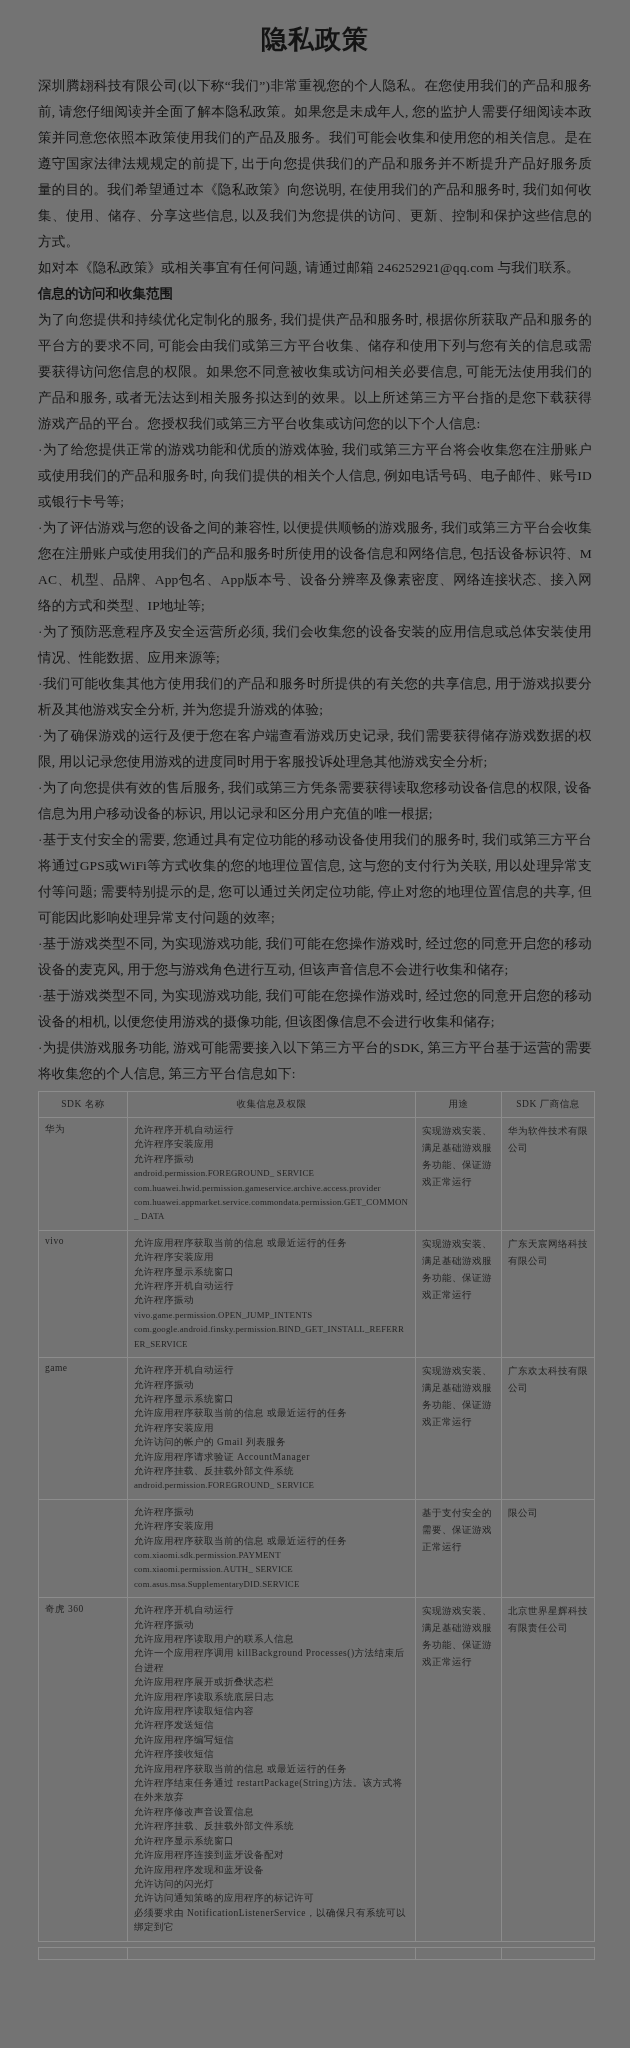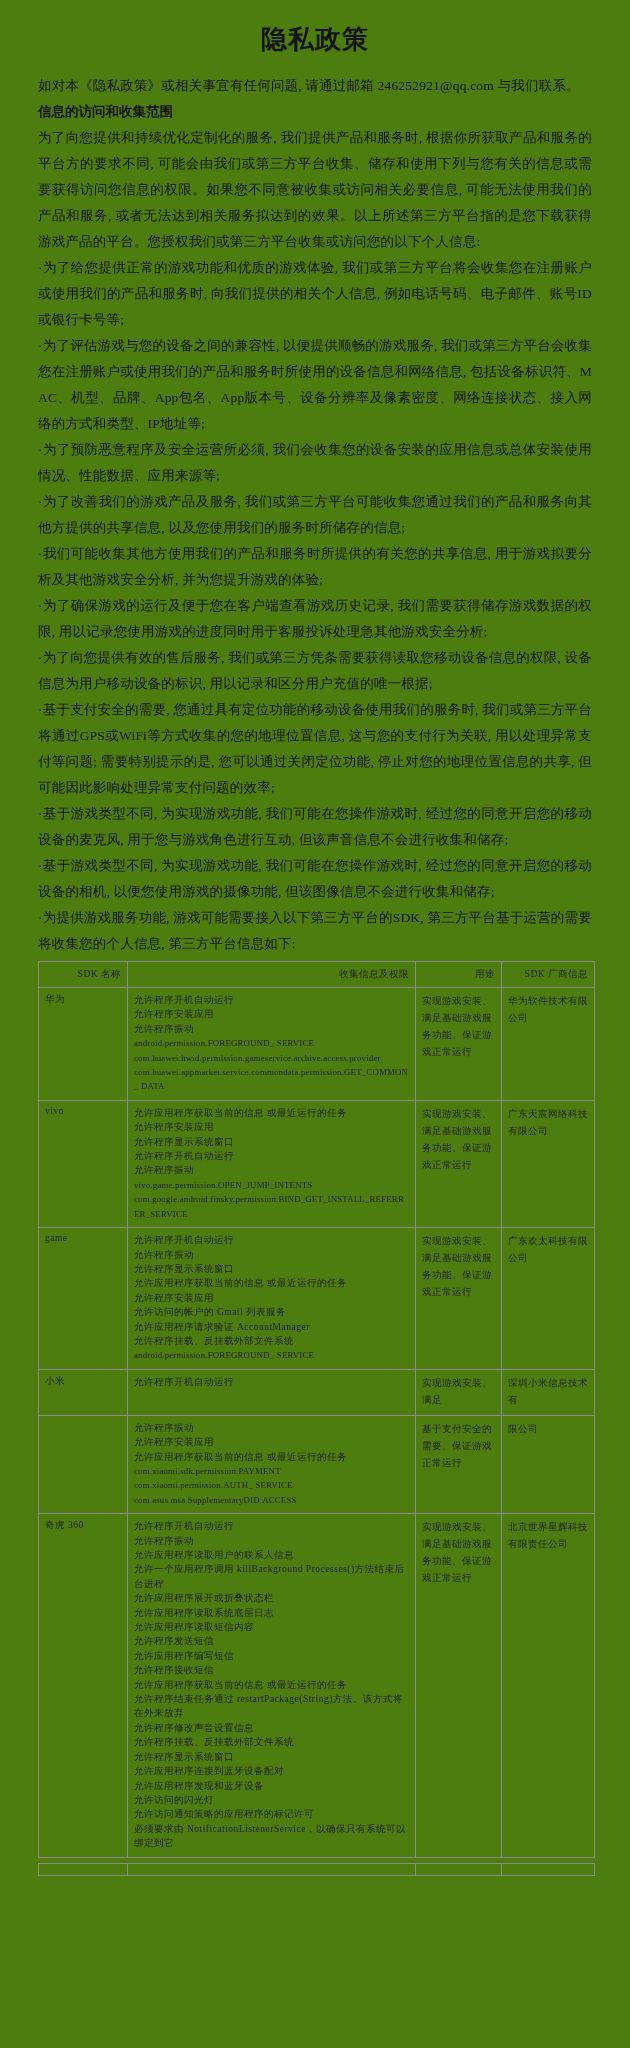--- a/index.html
+++ b/index.html
@@ -1,52 +1,52 @@
 <!DOCTYPE html>
 <html><head>
 <meta charset="utf-8">
 <style>
   html,body{margin:0;padding:0;background:#ffffff;}
   body{width:630px;font-family:"Liberation Serif","DejaVu Serif",serif;color:#141414;}
   .page{position:relative;width:630px;height:2048px;box-sizing:border-box;
-        padding:16px 38px 0 38px;overflow:hidden;background:#4d7c0f;}
+        padding:16px 38px 0 38px;overflow:hidden;background:#737373;}
   .doc-title{text-align:center;font-size:26px;font-weight:bold;margin:6px 0 16px 0;
         letter-spacing:1px;}
   .para{font-size:13.5px;line-height:26px;margin:0;text-align:justify;
         letter-spacing:0.2px;word-break:break-all;}
   .section-heading{font-size:13.5px;line-height:26px;margin:0;font-weight:bold;}
   .bullet{font-size:13.5px;line-height:26px;margin:0;text-align:justify;
         letter-spacing:0.2px;word-break:break-all;}
   #tables{margin-top:4px;}
   table.sdk-table{border-collapse:collapse;table-layout:fixed;width:556px;
         font-size:9.5px;color:#222;}
   table.sdk-table td, table.sdk-table th{border:1px solid #8c8c8c;vertical-align:top;
         padding:5px 6px 6px 6px;box-sizing:border-box;overflow:hidden;}
-  table.sdk-table th{font-weight:normal;text-align:right;font-size:9.5px;
+  table.sdk-table th{font-weight:normal;text-align:center;font-size:9.5px;
         letter-spacing:0.5px;padding-top:6px;padding-bottom:6px;}
   .c-name{letter-spacing:0.5px;}
   .c-perms .perm{line-height:14.4px;letter-spacing:0.5px;word-break:break-all;}
   .c-perms .perm-en{font-family:Liberation Serif, serif;
         font-size:8.8px;letter-spacing:0.2px;line-height:14.4px;}
   .c-purpose,.c-vendor{line-height:17px;letter-spacing:0.5px;}
   .table-gap{height:5px;}
 </style>
 </head>
 <body>
 
 <div class="page">
   <h1 class="doc-title">隐私政策</h1>
+  <p class="para">深圳腾翃科技有限公司(以下称“我们”)非常重视您的个人隐私。在您使用我们的产品和服务前, 请您仔细阅读并全面了解本隐私政策。如果您是未成年人, 您的监护人需要仔细阅读本政策并同意您依照本政策使用我们的产品及服务。我们可能会收集和使用您的相关信息。是在遵守国家法律法规规定的前提下, 出于向您提供我们的产品和服务并不断提升产品好服务质量的目的。我们希望通过本《隐私政策》向您说明, 在使用我们的产品和服务时, 我们如何收集、使用、储存、分享这些信息, 以及我们为您提供的访问、更新、控制和保护这些信息的方式。</p>
   <p class="para">如对本《隐私政策》或相关事宜有任何问题, 请通过邮箱 246252921@qq.com 与我们联系。</p>
   <p class="section-heading">信息的访问和收集范围</p>
   <p class="para">为了向您提供和持续优化定制化的服务, 我们提供产品和服务时, 根据你所获取产品和服务的平台方的要求不同, 可能会由我们或第三方平台收集、储存和使用下列与您有关的信息或需要获得访问您信息的权限。如果您不同意被收集或访问相关必要信息, 可能无法使用我们的产品和服务, 或者无法达到相关服务拟达到的效果。以上所述第三方平台指的是您下载获得游戏产品的平台。您授权我们或第三方平台收集或访问您的以下个人信息:</p>
   <div id="bullets">
       <p class="bullet">·为了给您提供正常的游戏功能和优质的游戏体验, 我们或第三方平台将会收集您在注册账户或使用我们的产品和服务时, 向我们提供的相关个人信息, 例如电话号码、电子邮件、账号ID或银行卡号等;</p>
       <p class="bullet">·为了评估游戏与您的设备之间的兼容性, 以便提供顺畅的游戏服务, 我们或第三方平台会收集您在注册账户或使用我们的产品和服务时所使用的设备信息和网络信息, 包括设备标识符、MAC、机型、品牌、App包名、App版本号、设备分辨率及像素密度、网络连接状态、接入网络的方式和类型、IP地址等;</p>
       <p class="bullet">·为了预防恶意程序及安全运营所必须, 我们会收集您的设备安装的应用信息或总体安装使用情况、性能数据、应用来源等;</p>
-      <p class="bullet">·为了改善我们的游戏产品及服务, 我们或第三方平台可能收集您通过我们的产品和服务向其他方提供的共享信息, 以及您使用我们的服务时所储存的信息;</p>
       <p class="bullet">·我们可能收集其他方使用我们的产品和服务时所提供的有关您的共享信息, 用于游戏拟要分析及其他游戏安全分析, 并为您提升游戏的体验;</p>
       <p class="bullet">·为了确保游戏的运行及便于您在客户端查看游戏历史记录, 我们需要获得储存游戏数据的权限, 用以记录您使用游戏的进度同时用于客服投诉处理急其他游戏安全分析;</p>
       <p class="bullet">·为了向您提供有效的售后服务, 我们或第三方凭条需要获得读取您移动设备信息的权限, 设备信息为用户移动设备的标识, 用以记录和区分用户充值的唯一根据;</p>
       <p class="bullet">·基于支付安全的需要, 您通过具有定位功能的移动设备使用我们的服务时, 我们或第三方平台将通过GPS或WiFi等方式收集的您的地理位置信息, 这与您的支付行为关联, 用以处理异常支付等问题; 需要特别提示的是, 您可以通过关闭定位功能, 停止对您的地理位置信息的共享, 但可能因此影响处理异常支付问题的效率;</p>
       <p class="bullet">·基于游戏类型不同, 为实现游戏功能, 我们可能在您操作游戏时, 经过您的同意开启您的移动设备的麦克风, 用于您与游戏角色进行互动, 但该声音信息不会进行收集和储存;</p>
       <p class="bullet">·基于游戏类型不同, 为实现游戏功能, 我们可能在您操作游戏时, 经过您的同意开启您的移动设备的相机, 以便您使用游戏的摄像功能, 但该图像信息不会进行收集和储存;</p>
       <p class="bullet">·为提供游戏服务功能, 游戏可能需要接入以下第三方平台的SDK, 第三方平台基于运营的需要将收集您的个人信息, 第三方平台信息如下:</p>
     </div>
   <div id="tables">
       <table class="sdk-table">
@@ -102,36 +102,28 @@
               <div class="perm">允许程序安装应用</div>
               <div class="perm">允许访问的帐户的 Gmail 列表服务</div>
               <div class="perm">允许应用程序请求验证 AccountManager</div>
               <div class="perm">允许程序挂载、反挂载外部文件系统</div>
               <div class="perm perm-en">android.permission.FOREGROUND_ SERVICE</div>
             </td>
             <td class="c-purpose">实现游戏安装、满足基础游戏服务功能、保证游戏正常运行</td>
             <td class="c-vendor">广东欢太科技有限公司</td>
           </tr>
           <tr>
-            <td class="c-name">小米</td>
-            <td class="c-perms">
-              <div class="perm">允许程序开机自动运行</div>
-            </td>
-            <td class="c-purpose">实现游戏安装、满足</td>
-            <td class="c-vendor">深圳小米信息技术有</td>
-          </tr>
-          <tr>
             <td class="c-name"></td>
             <td class="c-perms">
               <div class="perm">允许程序振动</div>
               <div class="perm">允许程序安装应用</div>
               <div class="perm">允许应用程序获取当前的信息 或最近运行的任务</div>
               <div class="perm perm-en">com.xiaomi.sdk.permission.PAYMENT</div>
               <div class="perm perm-en">com.xiaomi.permission.AUTH_ SERVICE</div>
-              <div class="perm perm-en">com.asus.msa.SupplementaryDID.ACCESS</div>
+              <div class="perm perm-en">com.asus.msa.SupplementaryDID.SERVICE</div>
             </td>
             <td class="c-purpose">基于支付安全的需要、保证游戏正常运行</td>
             <td class="c-vendor">限公司</td>
           </tr>
           <tr>
             <td class="c-name">奇虎 360</td>
             <td class="c-perms">
               <div class="perm">允许程序开机自动运行</div>
               <div class="perm">允许程序振动</div>
               <div class="perm">允许应用程序读取用户的联系人信息</div>

